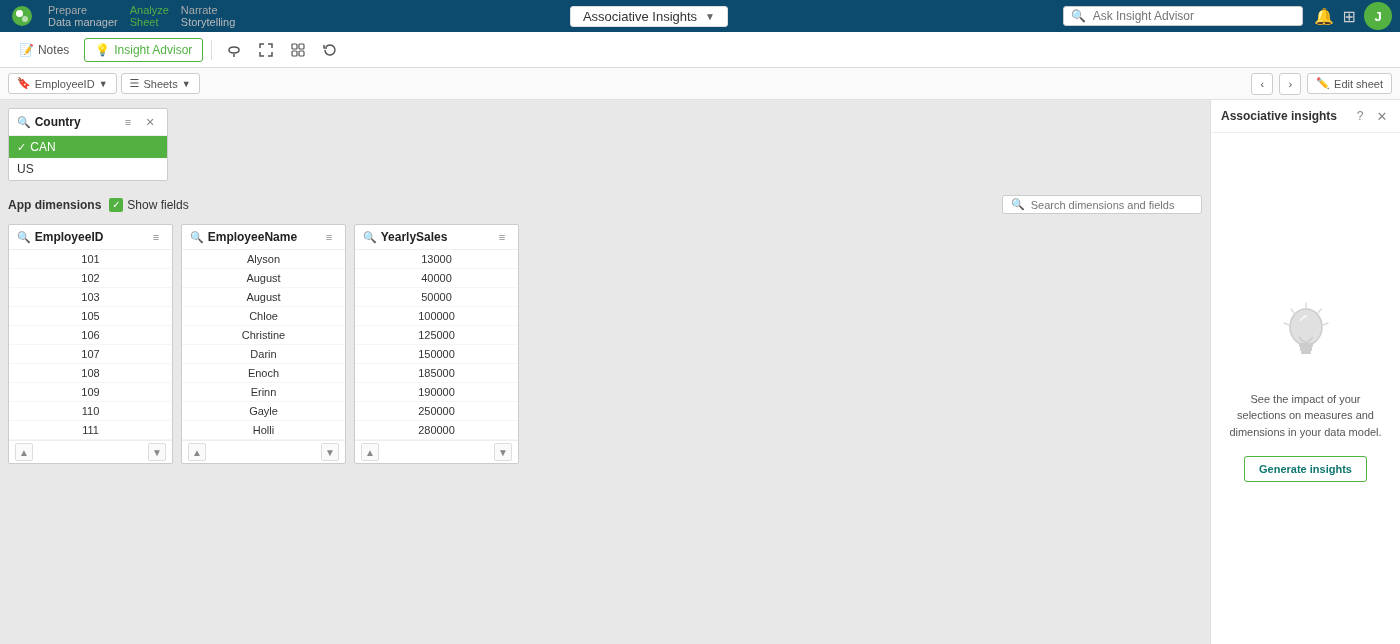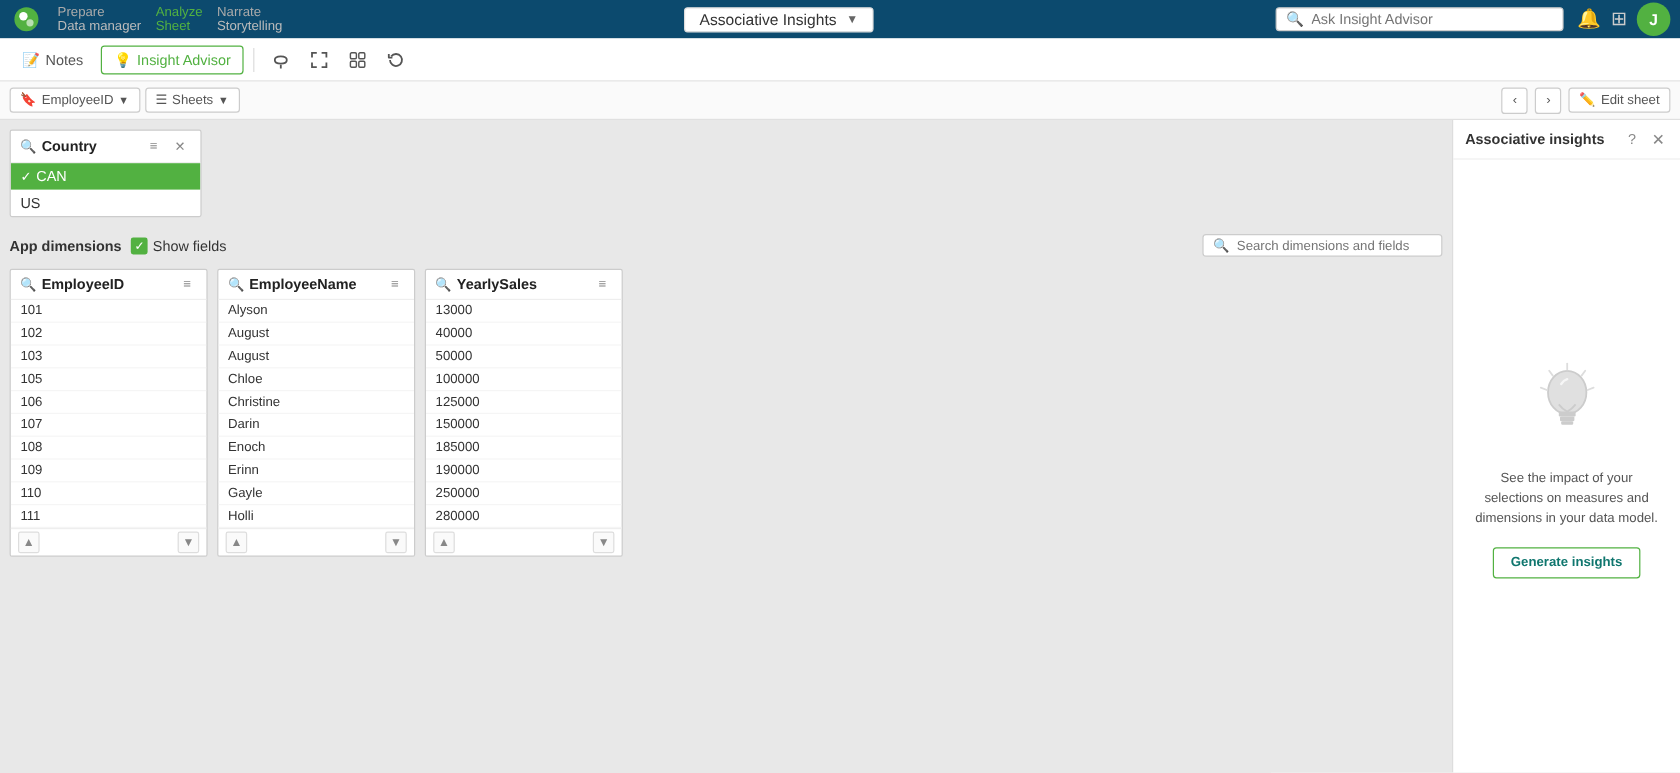--- a/index.html
+++ b/index.html
@@ -421,20 +421,21 @@
       font-size: 11px;
       cursor: pointer;
       border-bottom: 1px solid #f5f5f5;
     }
     .field-item-value {
       flex: 1;
       color: #333;
       white-space: nowrap;
       overflow: hidden;
       text-overflow: ellipsis;
+      text-align: center;
     }
     .field-list-footer {
       display: flex;
       align-items: center;
       justify-content: space-between;
       padding: 2px 6px;
       border-top: 1px solid #eee;
       flex-shrink: 0;
     }
     .scroll-btn {

